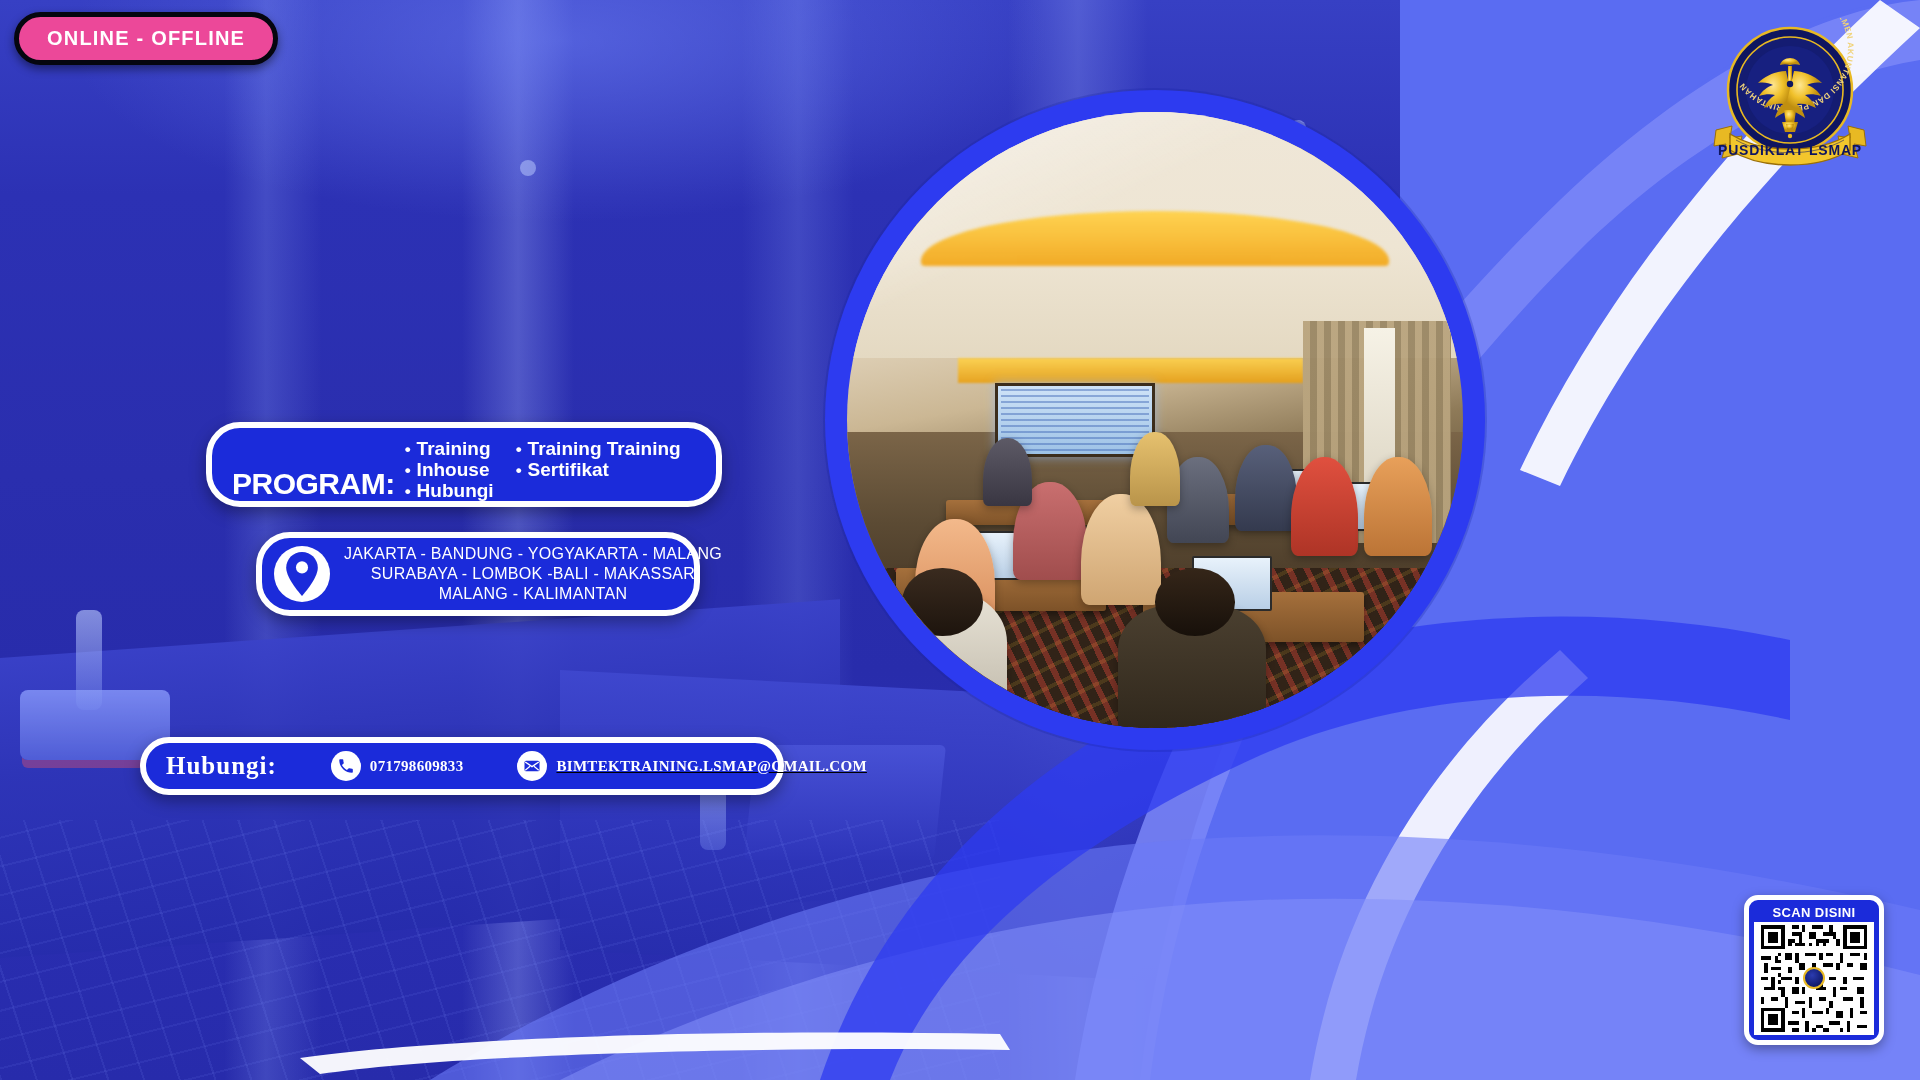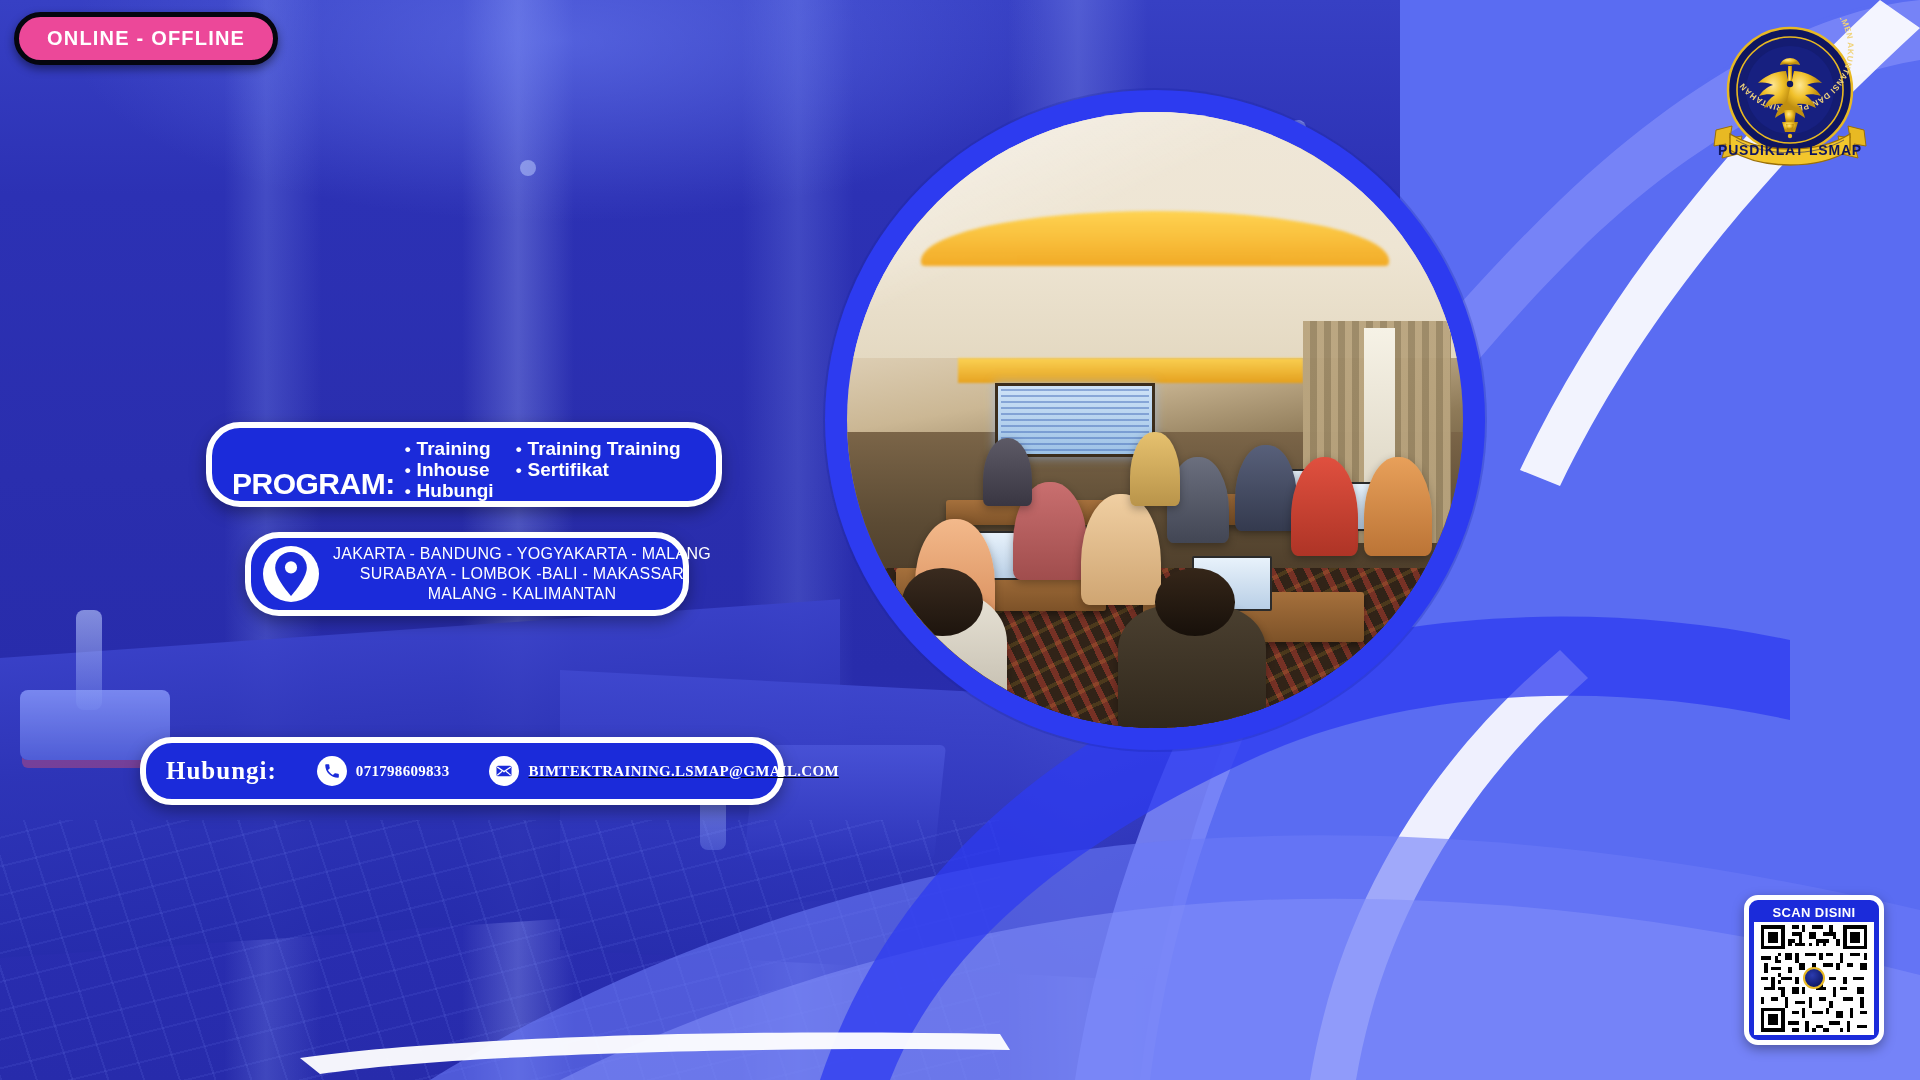--- a/index.html
+++ b/index.html
@@ -222,37 +222,37 @@
   .program-cols { display:flex; gap:22px; flex:1; }
   .program-col { display:flex; flex-direction:column; gap:1px; }
   .program-item {
     color:#fff; font-weight:bold; font-size:19px; line-height:1.05;
     display:flex; align-items:center; gap:6px; white-space:nowrap;
   }
   .program-item .dot { font-size:17px; line-height:1; }
 
   
   #location-box {
-    left:245px; top:532px; width:444px; height:84px;
+    left:256px; top:532px; width:444px; height:84px;
     display:flex; align-items:center; padding:0 14px 0 12px; gap:14px;
   }
   .pin-circle {
     width:56px; height:56px; border-radius:50%; background:#fff;
     flex:none; display:flex; align-items:center; justify-content:center;
   }
   .loc-lines { flex:1; text-align:center; }
   .loc-line {
     color:#fff; font-size:16px; letter-spacing:.3px; line-height:1.24;
     white-space:nowrap;
   }
 
   
   #contact-box {
-    left:140px; top:737px; width:644px; height:68px;
-    display:flex; align-items:center; padding:0 20px; gap:18px;
+    left:140px; top:737px; width:644px; height:58px;
+    display:flex; align-items:center; padding:0 20px; gap:32px;
     border-radius:32px;
   }
   .hubungi {
     font-family:"Liberation Serif", serif;
     color:#fff; font-weight:bold; font-size:25px; letter-spacing:1px;
     white-space:nowrap;
   }
   .contact-item { display:flex; align-items:center; gap:9px; white-space:nowrap; }
   .ci-circle {
     width:30px; height:30px; border-radius:50%; background:#fff; flex:none;

